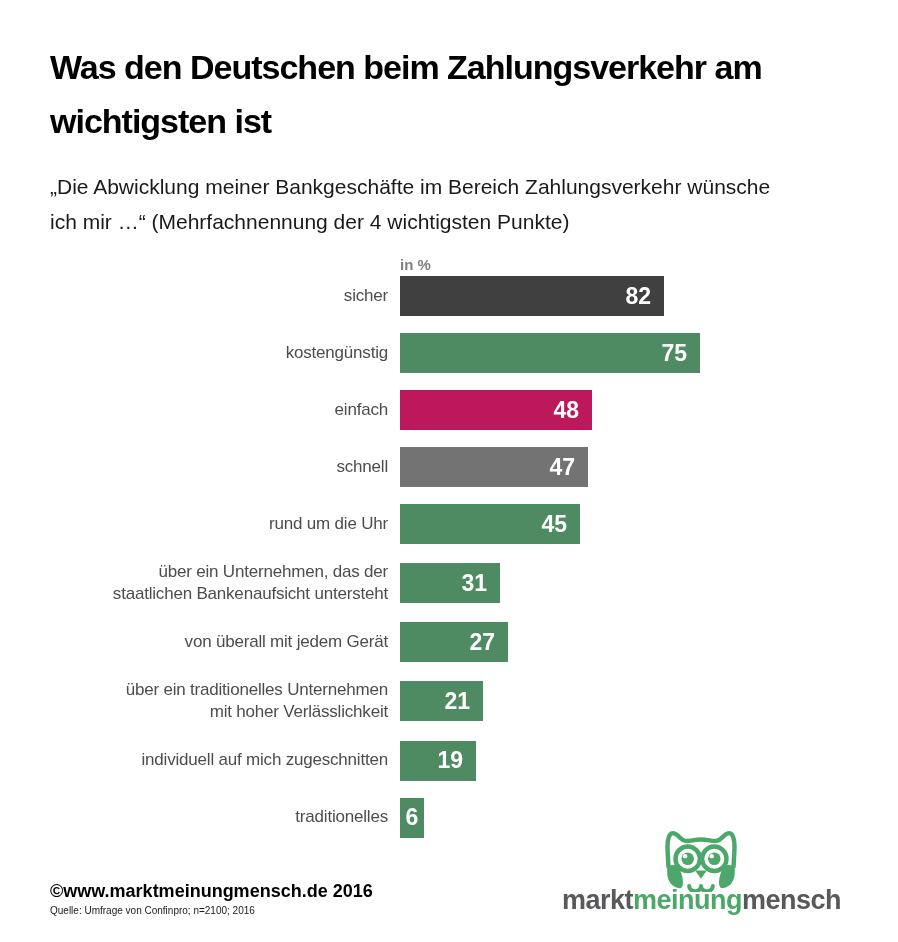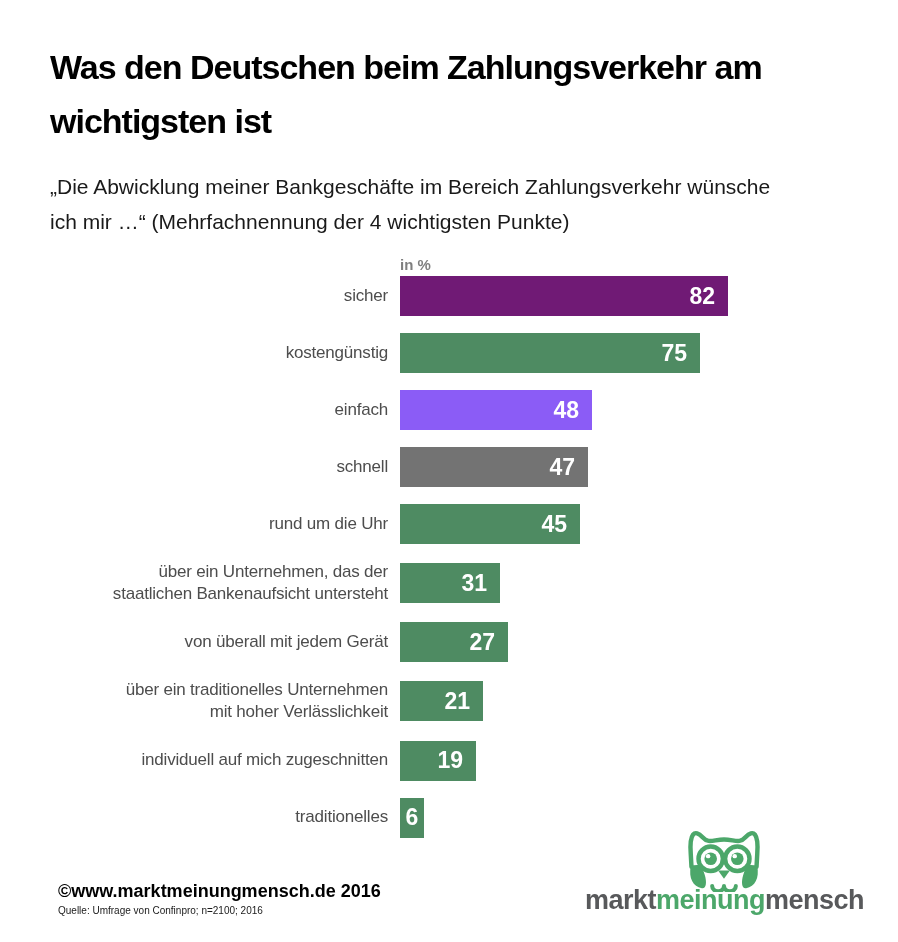--- a/index.html
+++ b/index.html
@@ -63,25 +63,24 @@
     padding-right: 13px;
   }
   .bar.small { justify-content: center; padding-right: 0; }
   .bar-value {
     font-size: 23px;
     font-weight: bold;
     line-height: 1;
   }
   .footer {
     position: absolute;
-    left: 50px; right: 34px; bottom: 26px;
+    left: 50px; right: 57px; bottom: 26px;
     display: flex;
     justify-content: space-between;
     align-items: flex-end;
-    margin-left: 8px;
   }
   .copyright {
     font-size: 18px;
     font-weight: bold;
     color: #000000;
     margin-bottom: 3px;
   }
   .source {
     font-size: 10px;
     color: #1a1a1a;
@@ -108,35 +107,35 @@
 wichtigsten ist</h1>
 
   <p class="subtitle">„Die Abwicklung meiner Bankgeschäfte im Bereich Zahlungsverkehr wünsche
 ich mir …“ (Mehrfachnennung der 4 wichtigsten Punkte)</p>
 
   <div class="chart">
     <div class="unit-label">in %</div>
     <div id="rows">
     <div class="row">
       <div class="row-label">sicher</div>
-      <div class="bar" style="width: 328px; background: #701a75;">
+      <div class="bar" style="width: 264px; background: #404040;">
         <span class="bar-value" style="color: rgb(255, 255, 255);">82</span>
       </div>
     </div>
 
     <div class="row">
       <div class="row-label">kostengünstig</div>
       <div class="bar" style="width: 300px; background: rgb(78, 139, 98);">
         <span class="bar-value" style="color: rgb(255, 255, 255);">75</span>
       </div>
     </div>
 
     <div class="row">
       <div class="row-label">einfach</div>
-      <div class="bar" style="width: 192px; background: #8b5cf6;">
+      <div class="bar" style="width: 192px; background: #be185d;">
         <span class="bar-value" style="color: rgb(255, 255, 255);">48</span>
       </div>
     </div>
 
     <div class="row">
       <div class="row-label">schnell</div>
       <div class="bar" style="width: 188px; background: #737373;">
         <span class="bar-value" style="color: rgb(255, 255, 255);">47</span>
       </div>
     </div>

